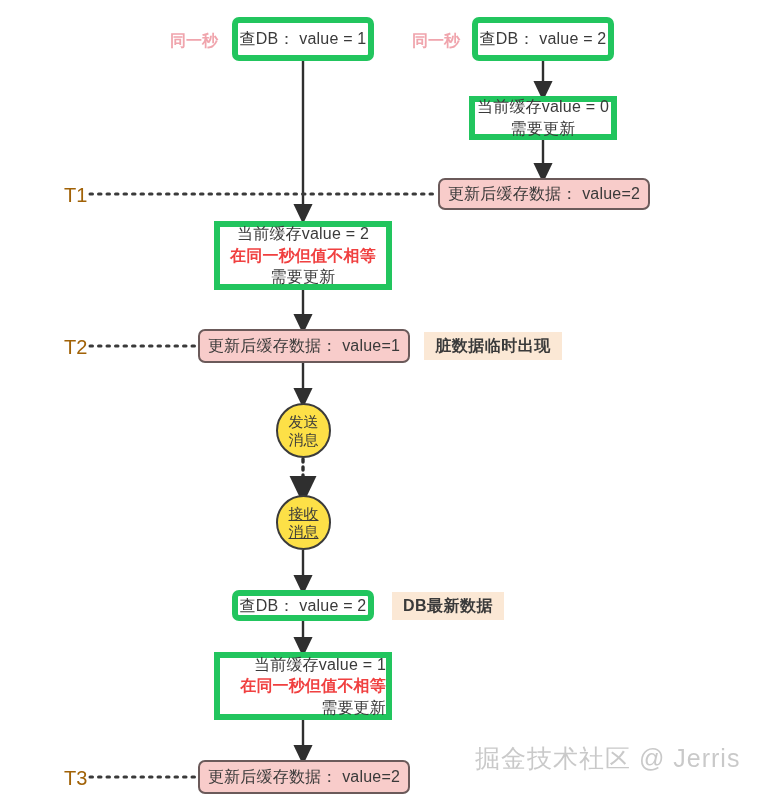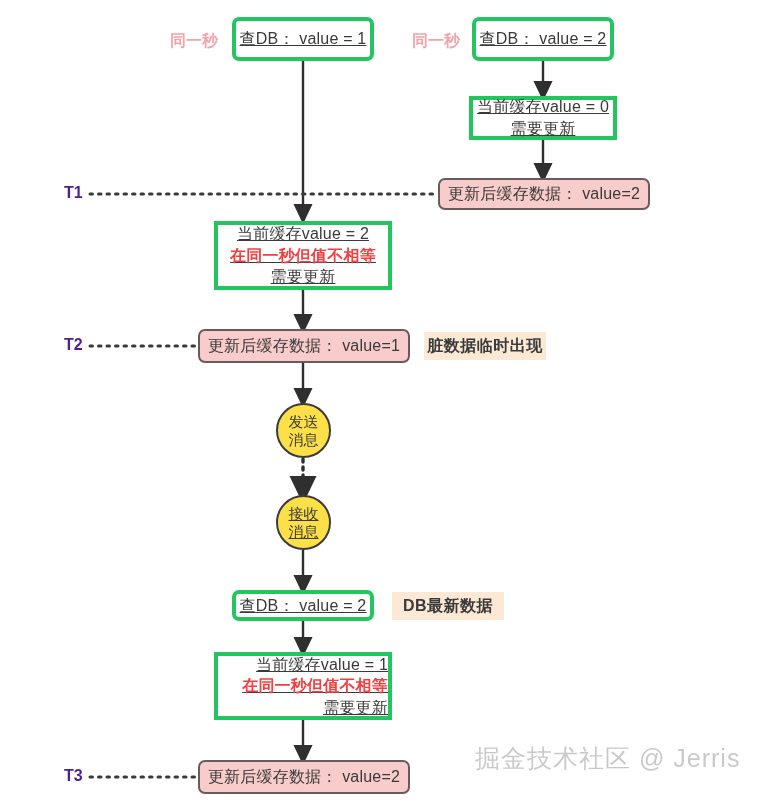--- a/index.html
+++ b/index.html
@@ -27,23 +27,22 @@
     align-items: center;
     justify-content: center;
     text-align: center;
     color: #3a3a3a;
     font-size: 16px;
     line-height: 1.35;
     letter-spacing: .2px;
     white-space: nowrap;
   }
   .node.plain {
-    border: 4px solid #22c55e;
+    border: 6px solid #22c55e;
     background: #ffffff;
-    text-decoration: underline;
   }
   .node.rounded {
     border-radius: 7px;
   }
   .node.pink {
     border: 2px solid #6b5a5a;
     background: #f8ccca;
     border-radius: 7px;
   }
   .node .red {
@@ -75,23 +74,23 @@
   .samesec {
     position: absolute;
     font-size: 16px;
     font-weight: bold;
     color: #f0a5ad;
     white-space: nowrap;
   }
 
   .tlabel {
     position: absolute;
-    font-size: 16px;
-    font-weight: bold;
-    color: #4c1d95;
+    font-size: 20px;
+    font-weight: normal;
+    color: #a16207;
     white-space: nowrap;
   }
 
   
   .circle {
     position: absolute;
     box-sizing: border-box;
     border: 2px solid #3b3b3b;
     border-radius: 50%;
     background: #fde047;
@@ -194,21 +193,21 @@
   <div class="node plain" style="left:214px; top:221px; width:178px; height:69px;align-items:center;">
     <span>当前缓存value = 2</span>
     <span class="red">在同一秒但值不相等</span>
     <span>需要更新</span>
   </div>
 
   <div class="node pink" style="left:198px; top:329px; width:212px; height:34px;">
     <span>更新后缓存数据： value=1</span>
   </div>
 
-  <div class="tag orange" style="left:424px; top:332px; width:122px; height:28px;">脏数据临时出现</div>
+  <div class="tag orange" style="left:424px; top:332px; width:138px; height:28px;">脏数据临时出现</div>
 
   <div class="circle" style="left:276px; top:403px; width:55px; height:55px;">
     <span>发送</span>
     <span>消息</span>
   </div>
 
   <div class="circle" style="left:276px; top:495px; width:55px; height:55px;text-decoration:underline;">
     <span>接收</span>
     <span>消息</span>
   </div>

